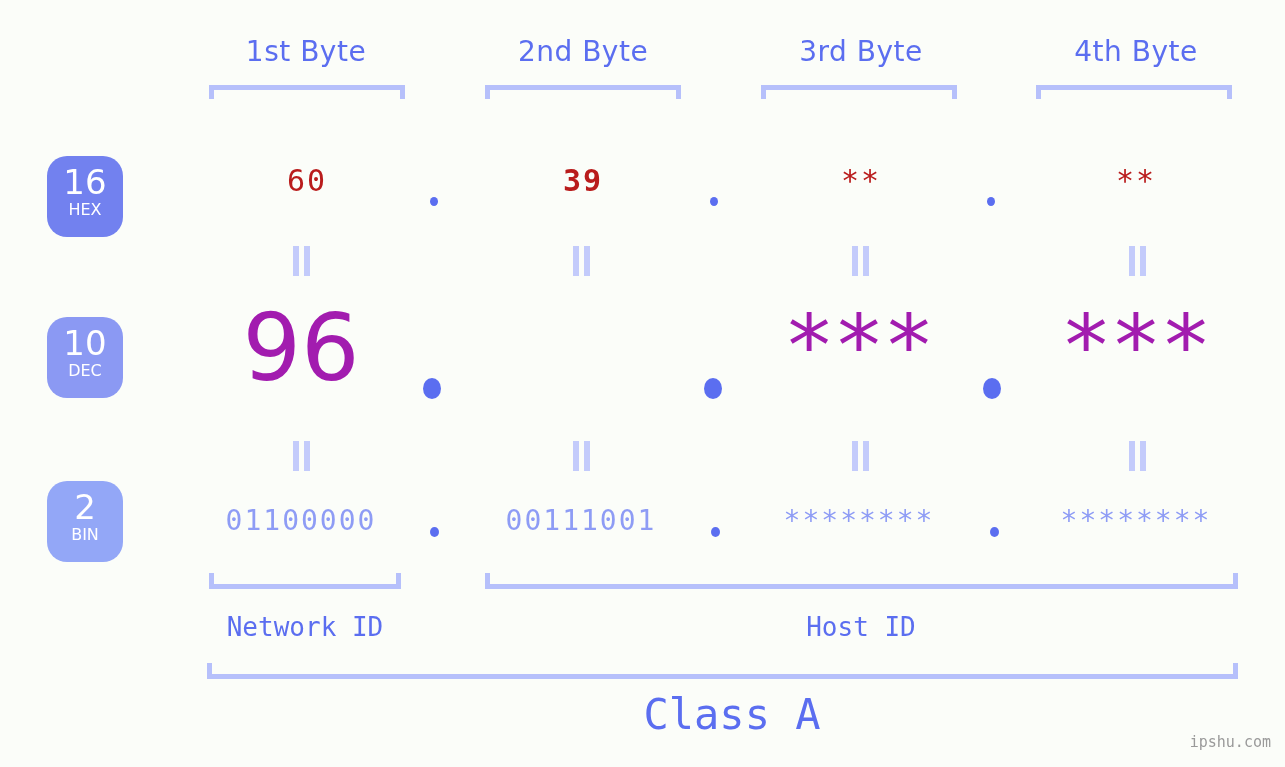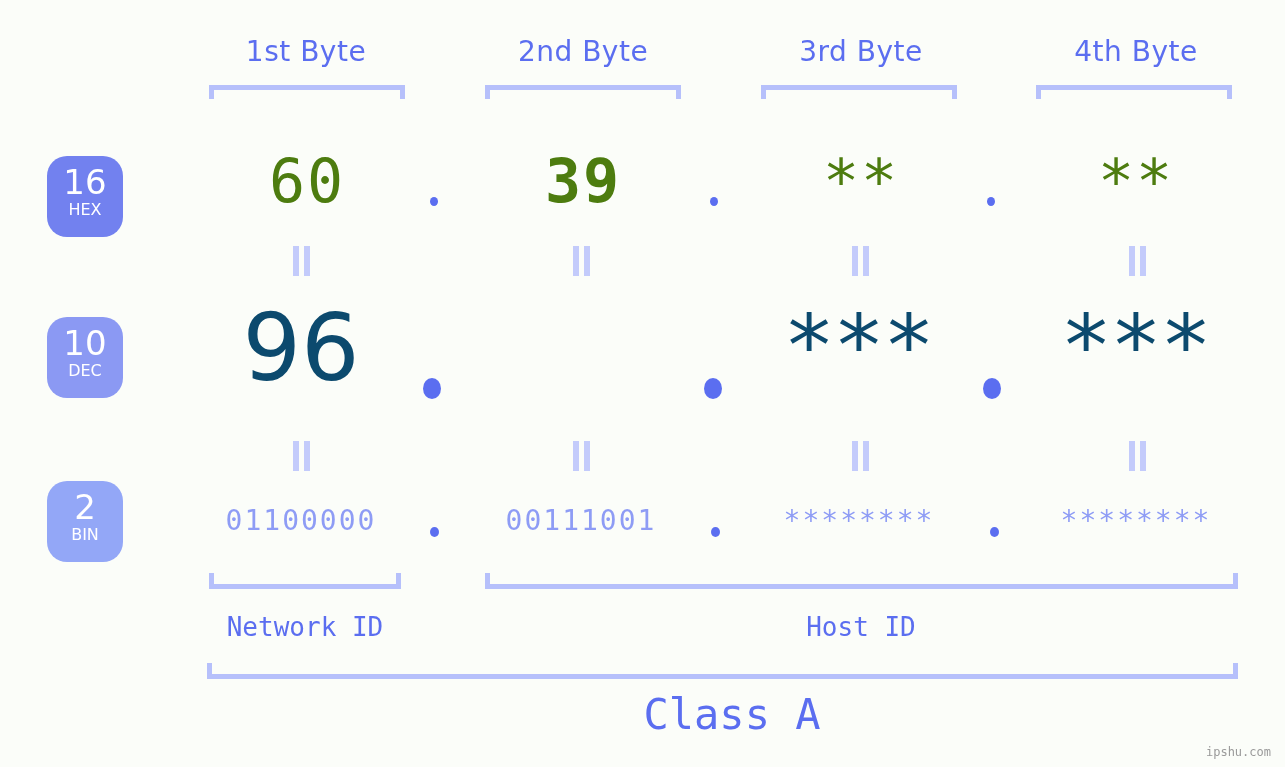--- a/index.html
+++ b/index.html
@@ -69,29 +69,29 @@
   }
 
   
   .row-cell{
     position:absolute;
     text-align:center;
     white-space:nowrap;
     font-family:"DejaVu Sans Mono", monospace;
   }
   .hex-val{
-    font-size:60px;
+    font-size:30px;
     line-height:46px;
-    color:#4d7c0f;
+    color:#b91c1c;
     letter-spacing:2px;
   }
   .dec-val{
     font-size:92px;
     line-height:92px;
-    color:#0c4a6e;
+    color:#a21caf;
     font-family:"DejaVu Sans", sans-serif;
     letter-spacing:0px;
   }
   .dec-val.stars{
     font-family:"DejaVu Sans Mono", monospace;
     font-size:86px;
     letter-spacing:-2px;
   }
   .bin-val{
     font-size:28px;
@@ -146,23 +146,23 @@
     font-size:42px;
     line-height:48px;
     color:#5b6ef0;
     white-space:nowrap;
   }
 
   
   .watermark{
     position:absolute;
     right:14px;
-    bottom:8px;
-    font-family:"DejaVu Sans Mono", monospace;
-    font-size:12px;
+    bottom:16px;
+    font-family:"DejaVu Sans Mono", monospace;
+    font-size:15px;
     color:#9a9a9a;
     letter-spacing:0px;
   }
 </style>
 </head>
 <body>
 
 <div class="stage">
 
   <div class="byte-label" style="left:186px;width:240px;">1st Byte</div>

